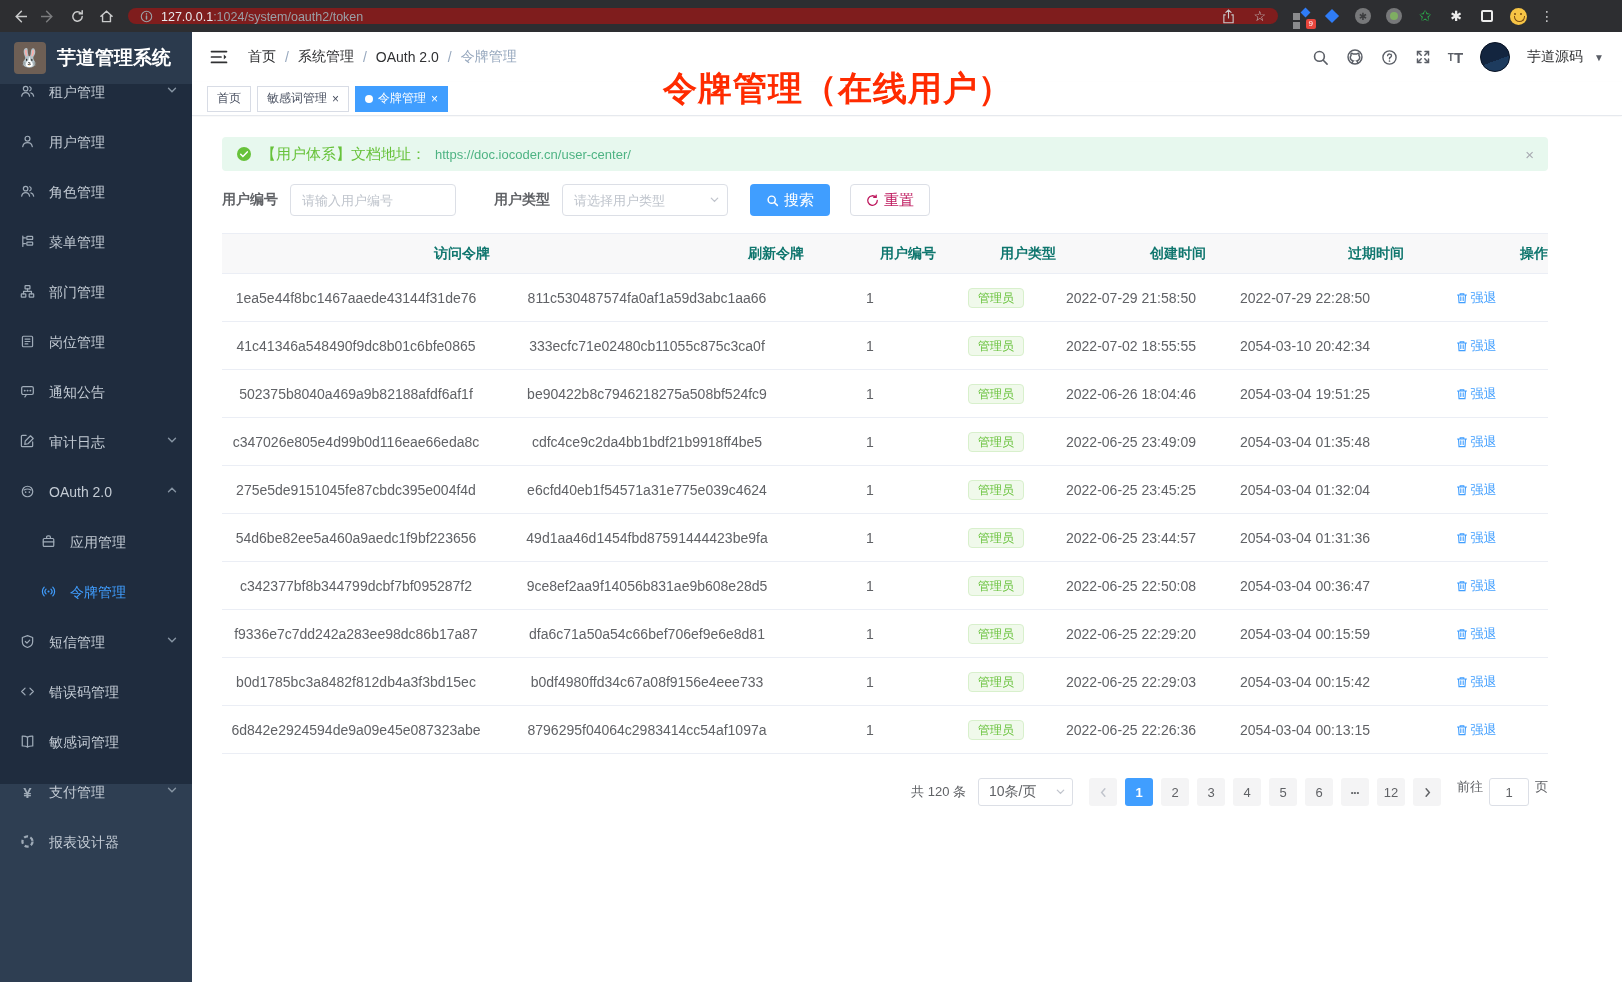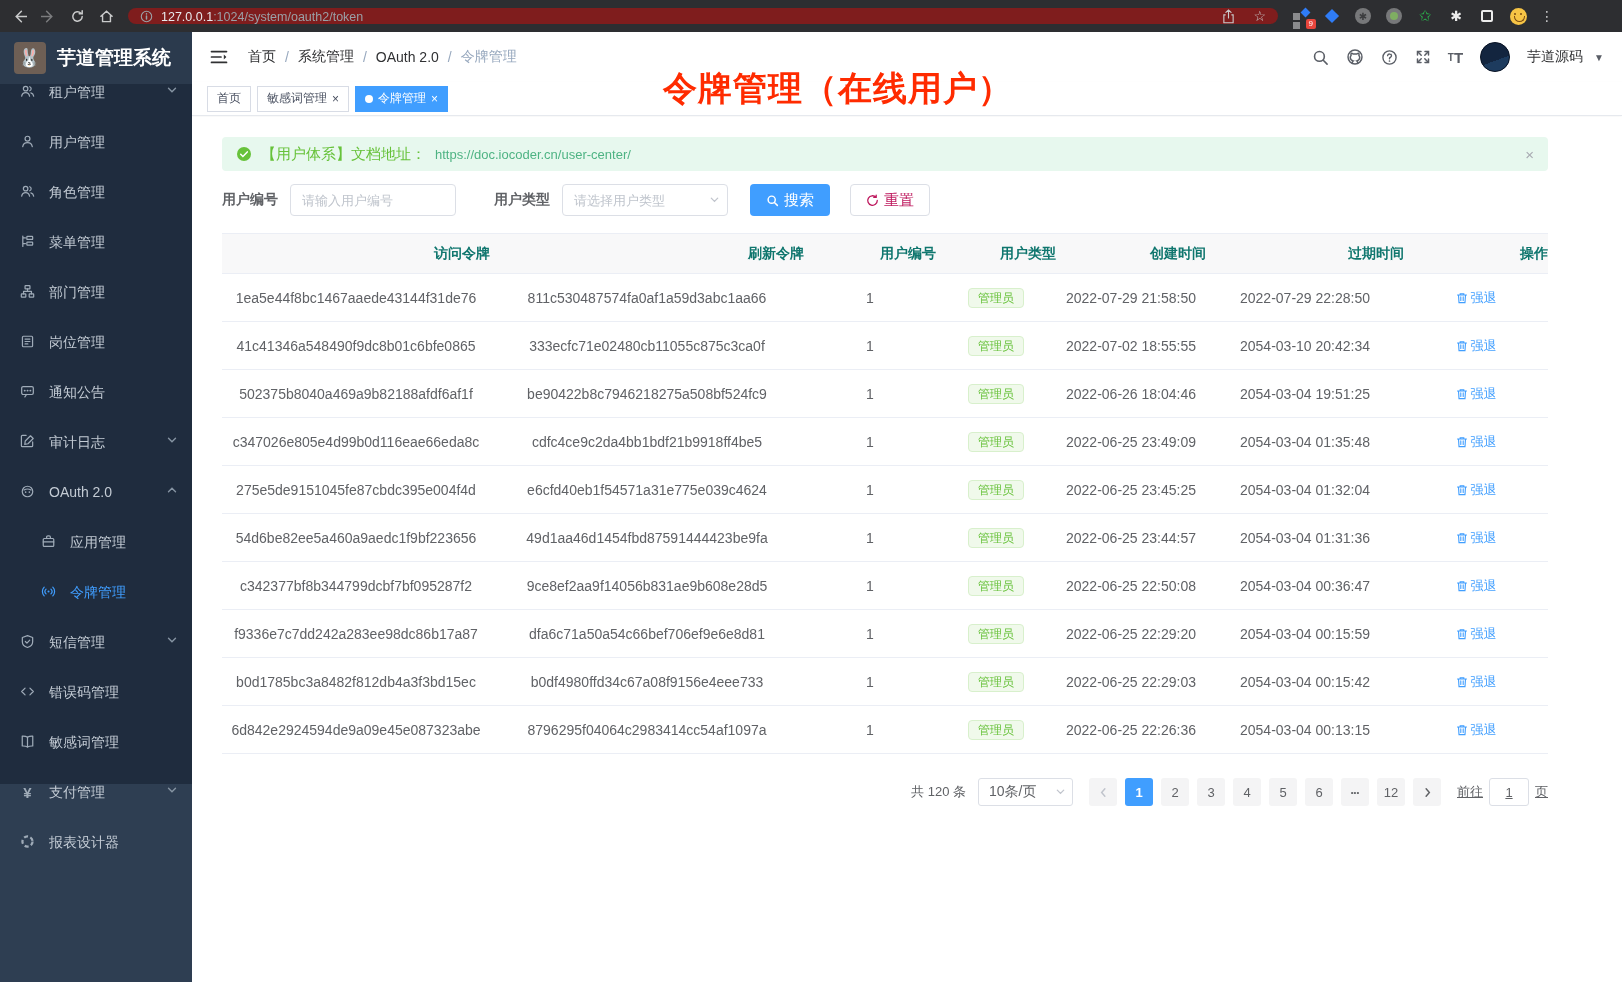--- a/index.html
+++ b/index.html
@@ -98,21 +98,21 @@
 
   
   .pager { width:1326px; display:flex; align-items:center; justify-content:flex-end; margin-top:24px; gap:8px; color:#606266; font-size:13px; }
   .ptotal { margin-right:4px; }
   .psize { position:relative; margin-right:8px; }
   .psize input { width:95px; height:28px; border:1px solid #dcdfe6; border-radius:3px; font-size:14px; color:#606266; padding:0 22px 0 10px; outline:none; font-family:inherit; }
   .psize .selarrow { position:absolute; right:7px; top:8px; color:#c0c4cc; }
   .pbtn { min-width:28px; height:28px; background:#f4f4f5; border-radius:3px; display:inline-flex; align-items:center; justify-content:center; color:#606266; font-size:13px; cursor:pointer; padding:0 4px; }
   .pbtn.disabled { color:#c0c4cc; }
   .pbtn.active { background:#409eff; color:#fff; font-weight:700; }
-  .pgoto { display:flex; align-items:center; gap:6px; margin-left:8px;text-decoration:underline; }
+  .pgoto { display:flex; gap:6px; margin-left:8px; }
   .pgoto input { width:40px; height:28px; border:1px solid #dcdfe6; border-radius:3px; text-align:center; font-size:13px; color:#606266; outline:none; font-family:inherit; }
 
   svg { display:block; }
 </style>
 </head>
 <body>
 
 <div class="chrome">
   <span class="navic">
     <svg width="15" height="15" viewBox="0 0 16 16" fill="none" stroke="currentColor" stroke-width="1.6">

